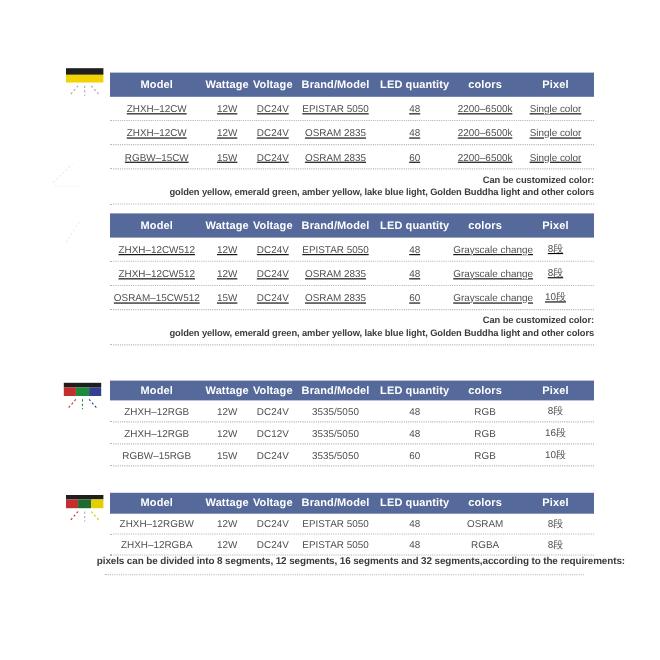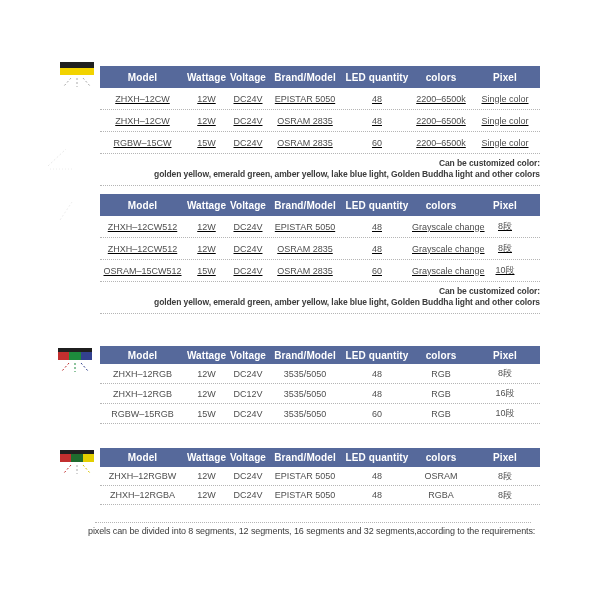--- a/index.html
+++ b/index.html
@@ -25,22 +25,22 @@
   .rh18 .tr{height:18px;}
   .td{font-size:9px;color:#4f4f4f;text-align:center;white-space:nowrap;}
   .note{
     padding:4px 0 5px 12px;border-bottom:1px dotted #b5b5b5;text-align:right;
   }
   .note div{
     font-size:8.5px;font-weight:bold;color:#3c3c3c;line-height:11px;
     white-space:nowrap;letter-spacing:-0.1px;
   }
   .footer-note{
-    position:absolute;left:88px;top:526px;width:500px;
-    font-size:9px;font-weight:normal;color:#3c3c3c;white-space:nowrap;
+    position:absolute;left:88px;top:505px;width:500px;
+    font-size:9px;font-weight:bold;color:#3c3c3c;white-space:nowrap;
     letter-spacing:-0.1px;
   }
   .footer-rule{
     position:absolute;left:95px;top:522px;width:436px;height:0;
     border-top:1px dotted #b5b5b5;
   }
   .lamp{position:absolute;width:34px;}
   .lamp-top{height:6px;}
   .lamp.thin-top .lamp-top{height:4px;}
   .lamp-segs{display:flex;height:7px;}

